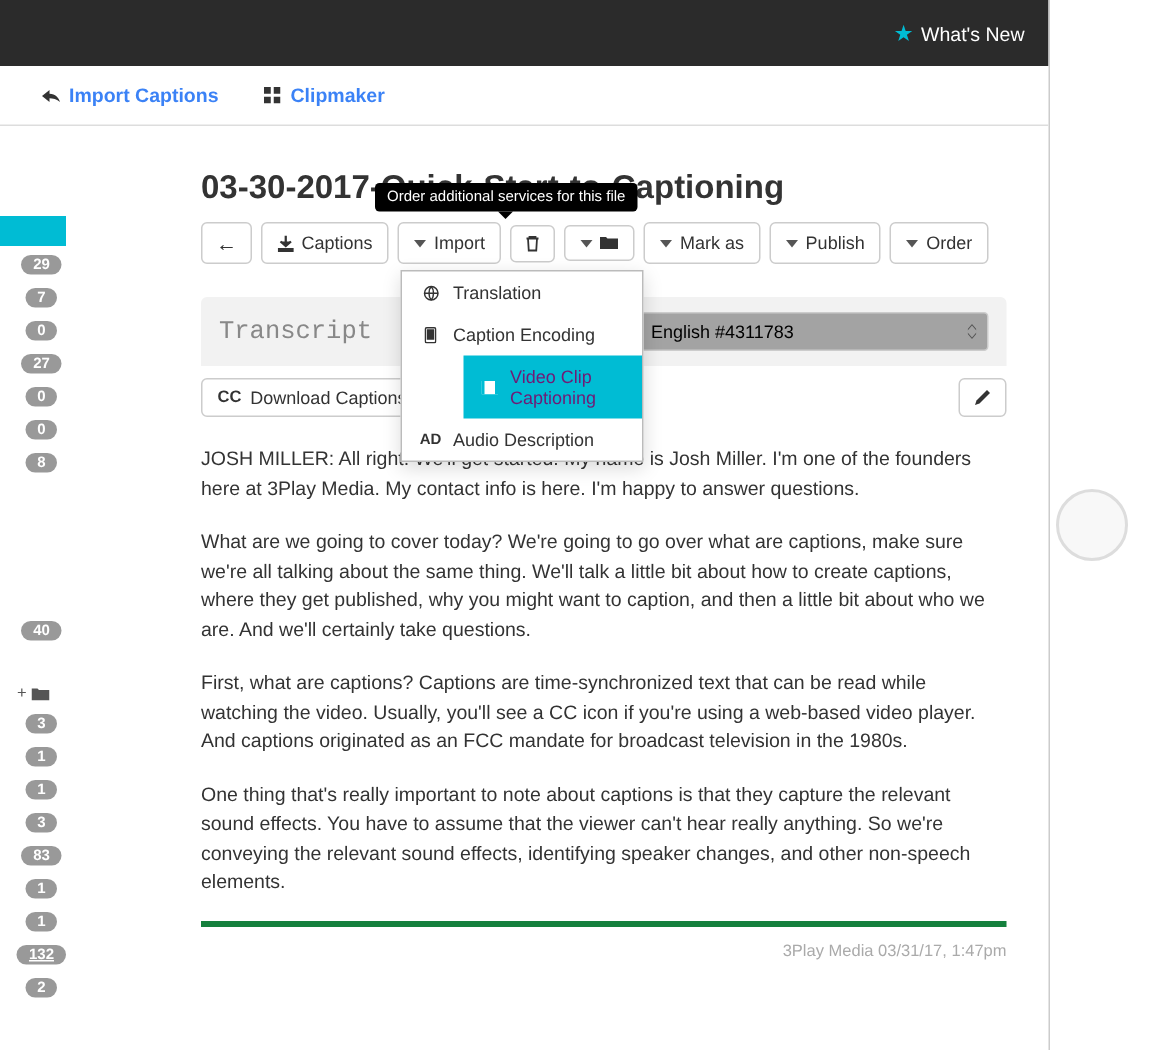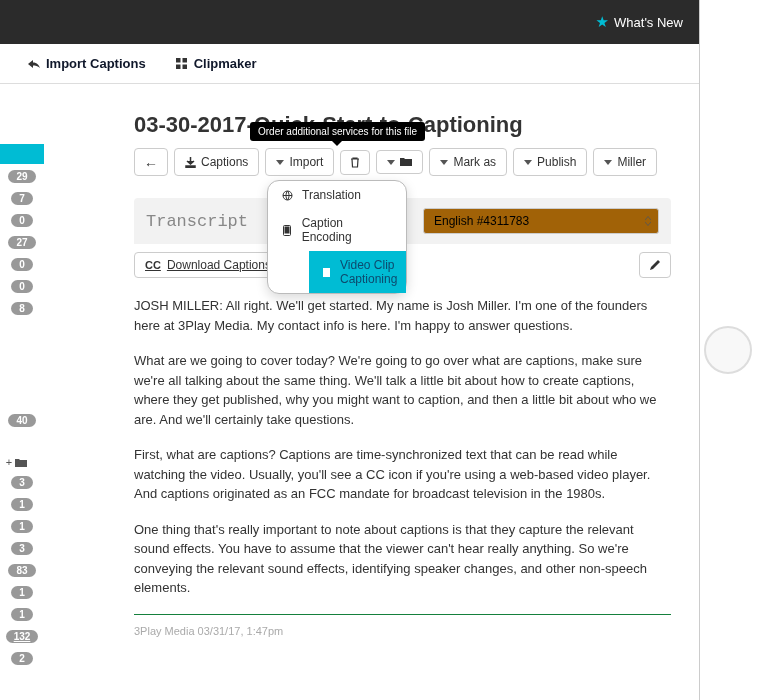--- a/index.html
+++ b/index.html
@@ -10,25 +10,25 @@
 .ipad-frame::after { content: ""; position: absolute; right: 28px; top: 50%; transform: translateY(-50%); width: 44px; height: 44px; border: 2px solid #ddd; border-radius: 50%; background: #f8f8f8; }
 .screen { position: absolute; top: 0; left: 0; width: 700px; height: 700px; background: #fff; border-right: 1px solid #ccc; overflow: hidden; }
 
 
 .topbar { height: 44px; background: #2b2b2b; display: flex; align-items: center; justify-content: flex-end; padding: 0 16px; }
 .whats-new { color: #fff; font-size: 13px; display: flex; align-items: center; gap: 5px; cursor: pointer; }
 .whats-new .star { color: #00bcd4; font-size: 15px; }
 
 
 .navbar { height: 40px; border-bottom: 1px solid #ddd; display: flex; align-items: center; padding: 0 10px 0 28px; gap: 30px; }
-.nav-item { display: flex; align-items: center; gap: 6px; font-size: 13px; color: #0f172a; font-weight: 700; cursor: pointer; }
+.nav-item { display: flex; align-items: center; gap: 6px; font-size: 13px; color: #3b82f6; font-weight: 700; cursor: pointer; }
 .nav-icon { width: 12px; height: 12px; display: inline-flex; align-items: center; justify-content: center; }
 
 
-.sidebar { position: absolute; left: 0; top: 84px; width: 44px; height: 616px; display: flex; flex-direction: column; align-items: center; padding-top: 60px; }
+.sidebar { position: absolute; left: 0; top: 84px; width: 44px; height: 616px; display: flex; flex-direction: column; align-items: flex-end; padding-top: 60px; }
 .badge-row { height: 20px; display: flex; align-items: center; justify-content: center; margin-bottom: 2px; width: 100%; }
 .badge { background: #999; color: #fff; border-radius: 10px; padding: 1px 8px; font-size: 10px; font-weight: 700; min-width: 20px; text-align: center; }
 .badge.active { background: #00bcd4; }
 .badge.wide { padding: 1px 8px; text-decoration: underline; }
 .sidebar-stripe { position: absolute; left: 0; width: 44px; height: 20px; background: #00bcd4; top: 60px; }
 .add-folder { display: flex; align-items: center; gap: 3px; font-size: 11px; color: #555; cursor: pointer; margin: 4px 0; }
 
 
 .main { position: absolute; left: 44px; top: 84px; right: 0; padding: 28px 28px 0 90px; }
 .page-title { font-size: 22px; font-weight: 700; margin-bottom: 10px; color: #333; }
@@ -38,43 +38,43 @@
 .btn { border: 1px solid #ccc; background: #fff; border-radius: 4px; padding: 6px 10px; font-size: 12px; color: #333; cursor: pointer; display: inline-flex; align-items: center; gap: 5px; white-space: nowrap; }
 .btn-icon-only { padding: 6px 9px; }
 .caret-down { width: 0; height: 0; border-left: 4px solid transparent; border-right: 4px solid transparent; border-top: 5px solid #555; display: inline-block; }
 .arrow-left { font-size: 14px; line-height: 1; }
 
 
 .tooltip { position: absolute; top: -26px; left: 116px; background: #000; color: #fff; font-size: 10px; padding: 4px 8px; border-radius: 3px; white-space: nowrap; }
 .tooltip::after { content: ""; position: absolute; top: 100%; left: 50%; transform: translateX(-50%); border: 5px solid transparent; border-top-color: #000; }
 
 
-.dropdown { position: absolute; top: 32px; left: 133px; background: #fff; border: 1px solid #bbb; border-radius: 12px; box-shadow: 0 4px 12px rgba(0,0,0,0.15); width: 140px; z-index: 10; }
+.dropdown { position: absolute; top: 32px; left: 133px; background: #fff; border: 1px solid #bbb; border-radius: 0; box-shadow: 0 4px 12px rgba(0,0,0,0.15); width: 162px; z-index: 10; }
 .dropdown-item { padding: 7px 12px; font-size: 12px; color: #333; cursor: pointer; display: flex; align-items: center; gap: 8px; }
-.dropdown-item.active { background: #00bcd4; color: #0c4a6e; margin-left: 41px; }
+.dropdown-item.active { background: #00bcd4; color: #701a75; margin-left: 41px; }
 .dd-icon { width: 14px; display: inline-flex; justify-content: center; font-size: 11px; }
 .ad-badge { font-weight: 700; font-size: 10px; }
 
 
 .transcript-header { background: #f2f2f2; padding: 10px 12px; display: flex; align-items: center; justify-content: space-between; border-radius: 4px 4px 0 0; margin-bottom: 8px; }
 .transcript-title { font-size: 17px; font-weight: 400; color: #888; font-family: Liberation Mono, monospace; }
-.lang-select { border: 1px solid #ccc; border-radius: 3px; padding: 5px 24px 5px 10px; font-size: 12px; background: #a16207; appearance: none; position: relative; width: 236px; }
+.lang-select { border: 1px solid #ccc; border-radius: 3px; padding: 5px 24px 5px 10px; font-size: 12px; background: #a3a3a3; appearance: none; position: relative; width: 236px; }
 .lang-wrap { position: relative; }
 .lang-wrap::after { content: ""; position: absolute; right: 8px; top: 50%; transform: translateY(-50%); width: 6px; height: 10px; background: linear-gradient(#555,#555); clip-path: polygon(0 35%, 50% 0, 100% 35%, 100% 45%, 50% 10%, 0 45%, 0 55%, 50% 90%, 100% 55%, 100% 65%, 50% 100%, 0 65%); }
 
 
 .preview-row { display: flex; align-items: center; gap: 8px; margin-bottom: 18px; }
-.cc-btn { border: 1px solid #ccc; border-radius: 4px; padding: 5px 10px; font-size: 12px; display: inline-flex; align-items: center; gap: 6px; cursor: pointer; text-decoration: underline; }
+.cc-btn { border: 1px solid #ccc; border-radius: 4px; padding: 5px 10px; font-size: 12px; display: inline-flex; align-items: center; gap: 6px; cursor: pointer; }
 .cc-badge { font-weight: 700; font-size: 11px; }
 .edit-btn { margin-left: auto; border: 1px solid #ccc; border-radius: 4px; padding: 6px 9px; cursor: pointer; }
 
 
 .transcript-body { font-size: 13px; line-height: 1.5; color: #333; }
 .transcript-body p { margin-bottom: 16px; }
-.meta-footer { color: #aaa; font-size: 11px; padding: 10px 0; border-top: 1px solid #15803d; margin-top: 10px; }
+.meta-footer { color: #aaa; font-size: 11px; padding: 10px 0; border-top: 4px solid #15803d; margin-top: 10px; text-align: right; }
 svg { display: block; }
 </style>
 </head>
 <body>
 
 <div class="ipad-frame">
 <div class="screen">
 
   <div class="topbar">
     <div class="whats-new">
@@ -212,21 +212,21 @@
       <button class="btn">
         <span class="caret-down"></span>
         <span>Mark as</span>
       </button>
       <button class="btn">
         <span class="caret-down"></span>
         <span>Publish</span>
       </button>
       <button class="btn">
         <span class="caret-down"></span>
-        <span>Miller</span>
+        <span>Order</span>
       </button>
 
       <div class="dropdown">
         <div class="dropdown-item">
           <span class="dd-icon">
             <svg width="11" height="11" viewBox="0 0 11 11">
                   <circle cx="5.5" cy="5.5" r="4.5" stroke="#333" fill="none"></circle>
                   <path d="M1 5.5h9M5.5 1c2 2 2 7 0 9M5.5 1c-2 2-2 7 0 9" stroke="#333" fill="none"></path>
                 </svg>
           </span>
@@ -244,20 +244,24 @@
         <div class="dropdown-item active">
           <span class="dd-icon">
             <svg width="11" height="9" viewBox="0 0 11 9">
                   <rect x="0" y="0" width="11" height="9" fill="#fff"></rect>
                   <rect x="0" y="0" width="2" height="9" fill="#00bcd4"></rect>
                   <rect x="9" y="0" width="2" height="9" fill="#00bcd4"></rect>
                 </svg>
           </span>
           <span>Video Clip Captioning</span>
         </div>
+        <div class="dropdown-item">
+          <span class="dd-icon ad-badge">AD</span>
+          <span>Audio Description</span>
+        </div>
       </div>
     </div>
 
     <div class="transcript-header">
       <div class="transcript-title">Transcript</div>
       <div class="lang-wrap">
         <select class="lang-select">
           <option>English #4311783</option>
         </select>
       </div>

